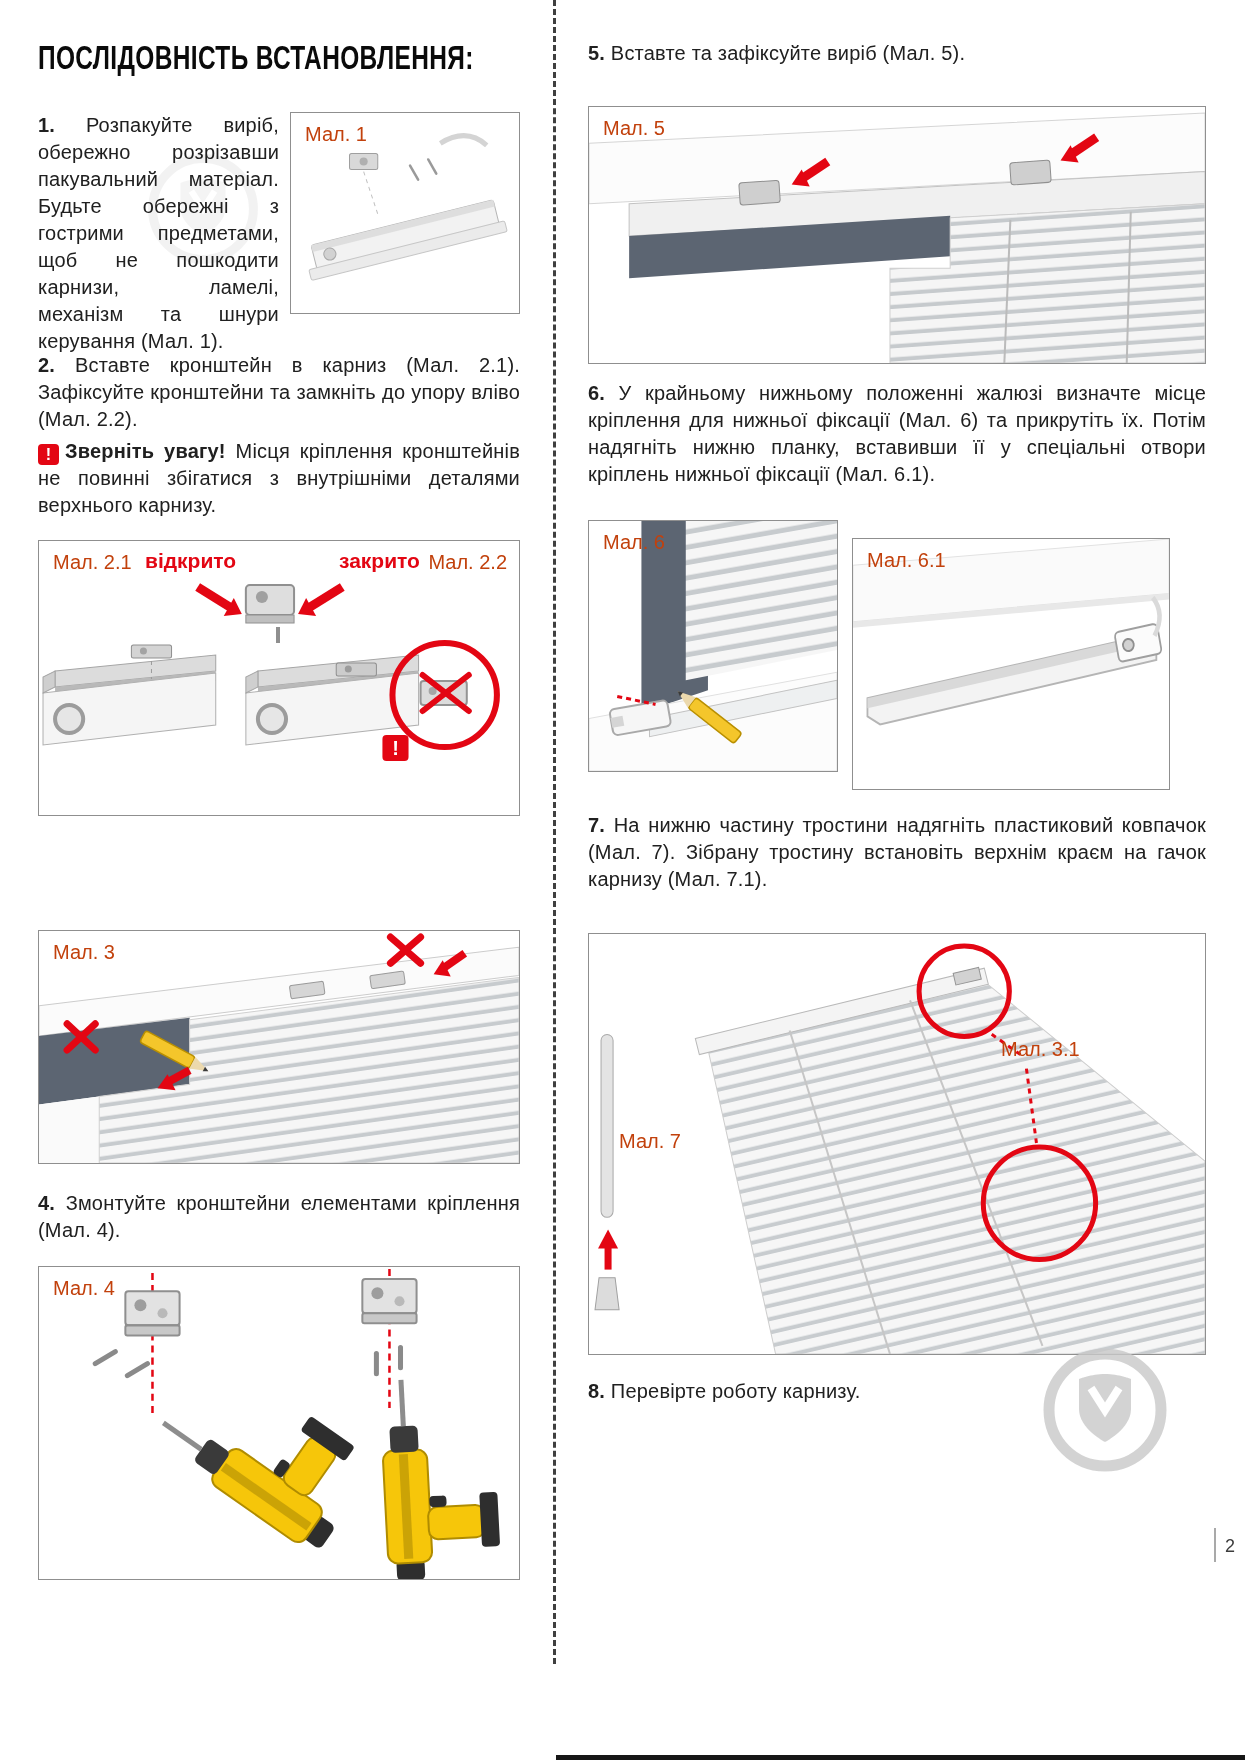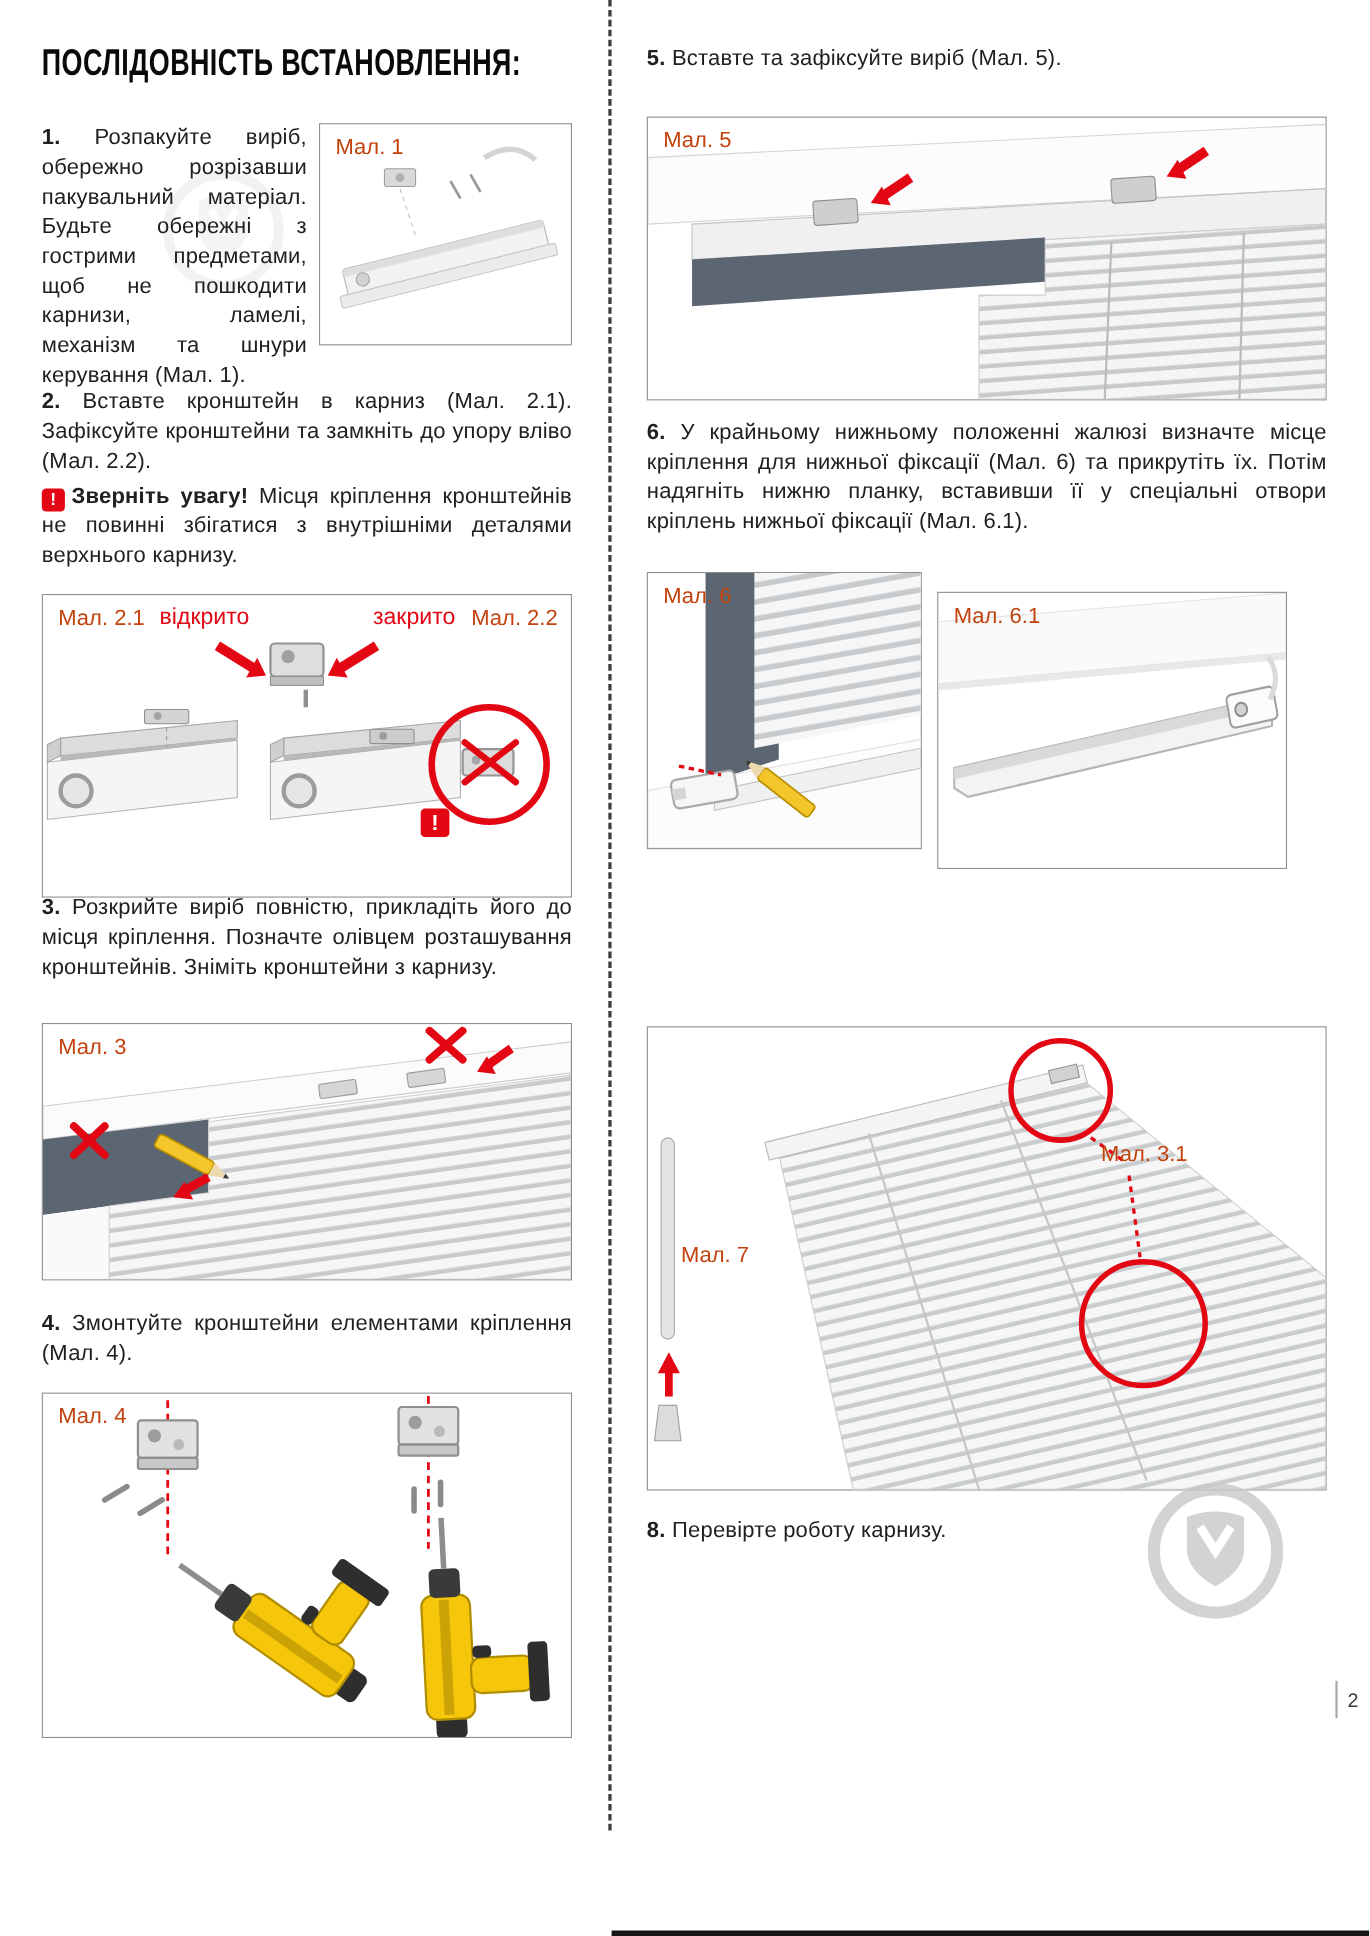--- a/index.html
+++ b/index.html
@@ -7,21 +7,21 @@
   .page{position:relative;width:1245px;height:1760px;background:#fff;overflow:hidden;
         font-family:"Liberation Sans","DejaVu Sans",sans-serif;color:#1b1b1b}
   .abs{position:absolute}
   .title{font-size:34px;font-weight:700;white-space:nowrap;color:#0a0a0a;
          transform:scaleX(0.72);transform-origin:left center;letter-spacing:0.5px}
   .step{font-size:20px;line-height:27px;text-align:justify;letter-spacing:0.2px;color:#202020}
   .step b{font-weight:700}
   .figbox{border:1.5px solid #8f8f8f;background:#fff}
   .figlabel{position:absolute;top:10px;left:14px;font-size:20px;color:#c2410c;z-index:3}
   .figlabel.right{left:auto;right:12px}
-  .redlabel{position:absolute;top:8px;font-size:21px;font-weight:400;color:#E30613;z-index:3}
+  .redlabel{position:absolute;top:8px;font-size:21px;font-weight:700;color:#E30613;z-index:3}
   .warn-icon{display:inline-block;width:21px;height:21px;background:#E30613;color:#fff;font-weight:700;
              text-align:center;line-height:21px;border-radius:4px;font-size:16px;margin-right:6px;vertical-align:-2px}
   .divider{position:absolute;left:553px;top:0;height:1664px;width:0;border-left:3px dashed #3f3f3f}
   .fig-svg{position:absolute;left:0;top:0;width:100%;height:100%;display:block}
   .bottombar{position:absolute;left:556px;bottom:0;width:689px;height:5px;background:#161616}
   .pnum-rule{position:absolute;left:1214px;top:1528px;height:34px;width:0;border-left:2px solid #a9a9a9}
   .pnum{position:absolute;left:1225px;top:1536px;font-size:18px;color:#3c3c3c}
 </style>
 </head>
 <body>
@@ -121,21 +121,20 @@
       </g>
       <g stroke="#E30613" stroke-width="6" stroke-linecap="round">
         <line x1="382" y1="92" x2="428" y2="128"></line>
         <line x1="428" y1="92" x2="382" y2="128"></line>
       </g>
       <rect x="342" y="152" width="26" height="26" rx="4" fill="#E30613"></rect>
       <text x="355" y="172" font-size="20" font-weight="bold" fill="#fff" text-anchor="middle">!</text>
     </svg>
   </div>
 
-  <p class="step abs" style="left:38px;top:812px;width:482px"><b>3.</b> <span>Розкрийте виріб повністю, прикладіть його до місця кріплення. Позначте олівцем розташування кронштейнів. Зніміть кронштейни з карнизу.</span></p>
 
   <div class="figbox abs" style="left:38px;top:930px;width:482px;height:234px">
     <div class="figlabel">Мал. 3</div>
     <svg class="fig-svg" viewBox="0 0 478 230" preserveAspectRatio="none">
       <defs>
         <pattern id="slp3" width="20" height="13" patternUnits="userSpaceOnUse" patternTransform="rotate(-8)">
           <rect width="20" height="13" fill="#f6f6f6"></rect>
           <rect y="9" width="20" height="4" fill="#c7cbce"></rect>
         </pattern>
       </defs>
@@ -279,20 +278,21 @@
       <polygon points="16,158 322,96 336,102 336,120 30,184 16,176" fill="#f3f3f3" stroke="#b5b5b5" stroke-width="2"></polygon>
       <polygon points="16,158 322,96 322,106 16,168" fill="#d9d9d9"></polygon>
       <g transform="rotate(-11 316 104)">
         <rect x="292" y="88" width="48" height="30" rx="5" fill="#fbfbfb" stroke="#9f9f9f" stroke-width="2"></rect>
         <circle cx="305" cy="103" r="6" fill="#d2d2d2" stroke="#8f8f8f" stroke-width="2"></circle>
       </g>
       <path d="M332 58q14 16 2 38" fill="none" stroke="#dadada" stroke-width="5"></path>
     </svg>
   </div>
 
+  <p class="step abs" style="left:588px;top:812px;width:618px"><b>7.</b> <span>На нижню частину тростини надягніть пластиковий ковпачок (Мал. 7). Зібрану тростину встановіть верхнім краєм на гачок карнизу (Мал. 7.1).</span></p>
 
   <div class="figbox abs" style="left:588px;top:933px;width:618px;height:422px">
     <div class="figlabel" style="top:196px;left:30px">Мал. 7</div>
     <div class="figlabel" style="top:104px;left:412px">Мал. 3.1</div>
     <svg class="fig-svg" viewBox="0 0 614 418" preserveAspectRatio="none">
       <defs>
         <pattern id="slp7" width="20" height="13" patternUnits="userSpaceOnUse" patternTransform="rotate(-13)">
           <rect width="20" height="13" fill="#f6f6f6"></rect>
           <rect y="9" width="20" height="4" fill="#c8ccCF"></rect>
         </pattern>

